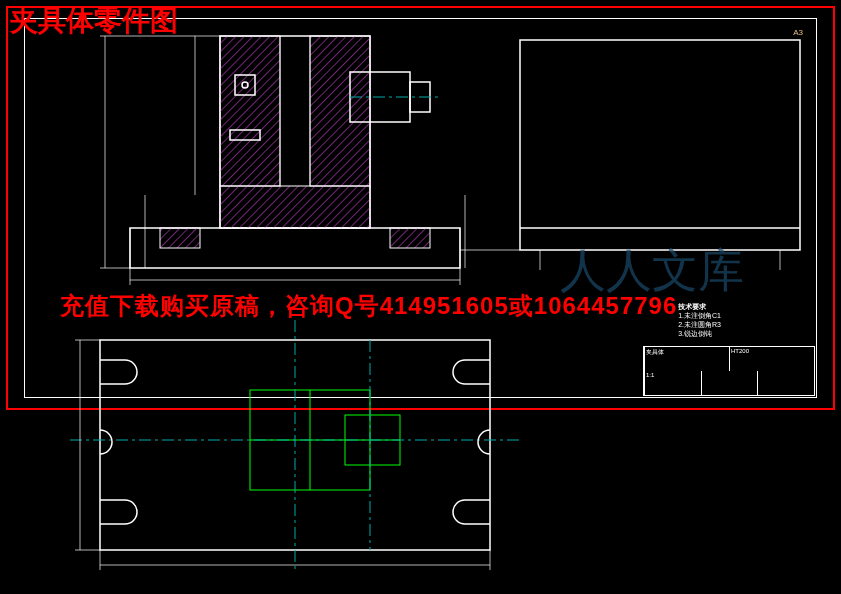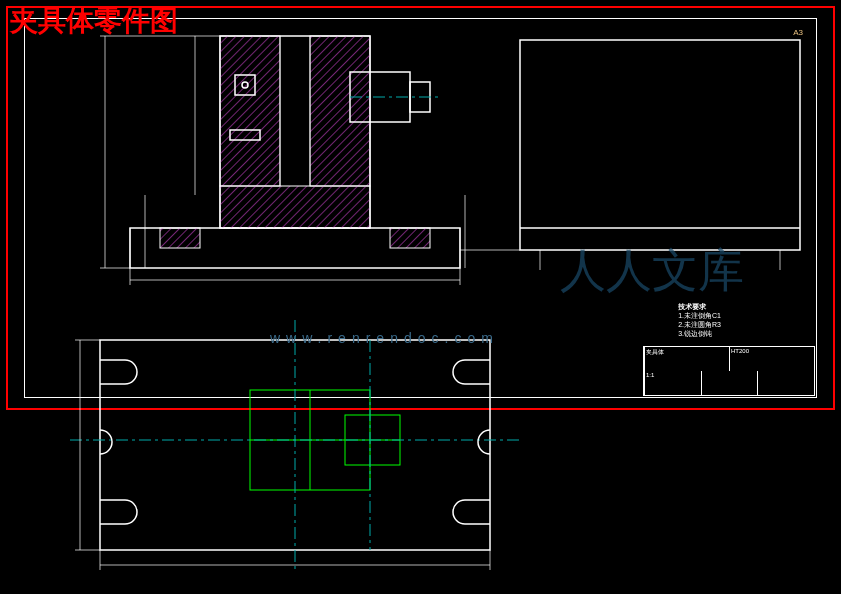--- a/index.html
+++ b/index.html
@@ -176,21 +176,21 @@
     <line x1="100" y1="550" x2="100" y2="570" class="tline"></line>
     <line x1="490" y1="550" x2="490" y2="570" class="tline"></line>
     <line x1="80" y1="340" x2="80" y2="550" class="tline"></line>
     <line x1="75" y1="340" x2="100" y2="340" class="tline"></line>
     <line x1="75" y1="550" x2="100" y2="550" class="tline"></line>
 
     <line x1="460" y1="250" x2="520" y2="250" class="tline"></line>
   </svg>
 
   <div class="watermark-logo">人人文库</div>
-  <div class="watermark-url">www.renrendoc.com</div>
+  <div class="watermark-text">充值下载购买原稿，咨询Q号414951605或1064457796</div>
 
   <div class="techreq">
     <div style="font-weight:bold;">技术要求</div>
     <div style="white-space:pre;">1.未注倒角C1
 2.未注圆角R3
 3.锐边倒钝</div>
   </div>
 
   <div class="titleblock">
     <div class="row">

